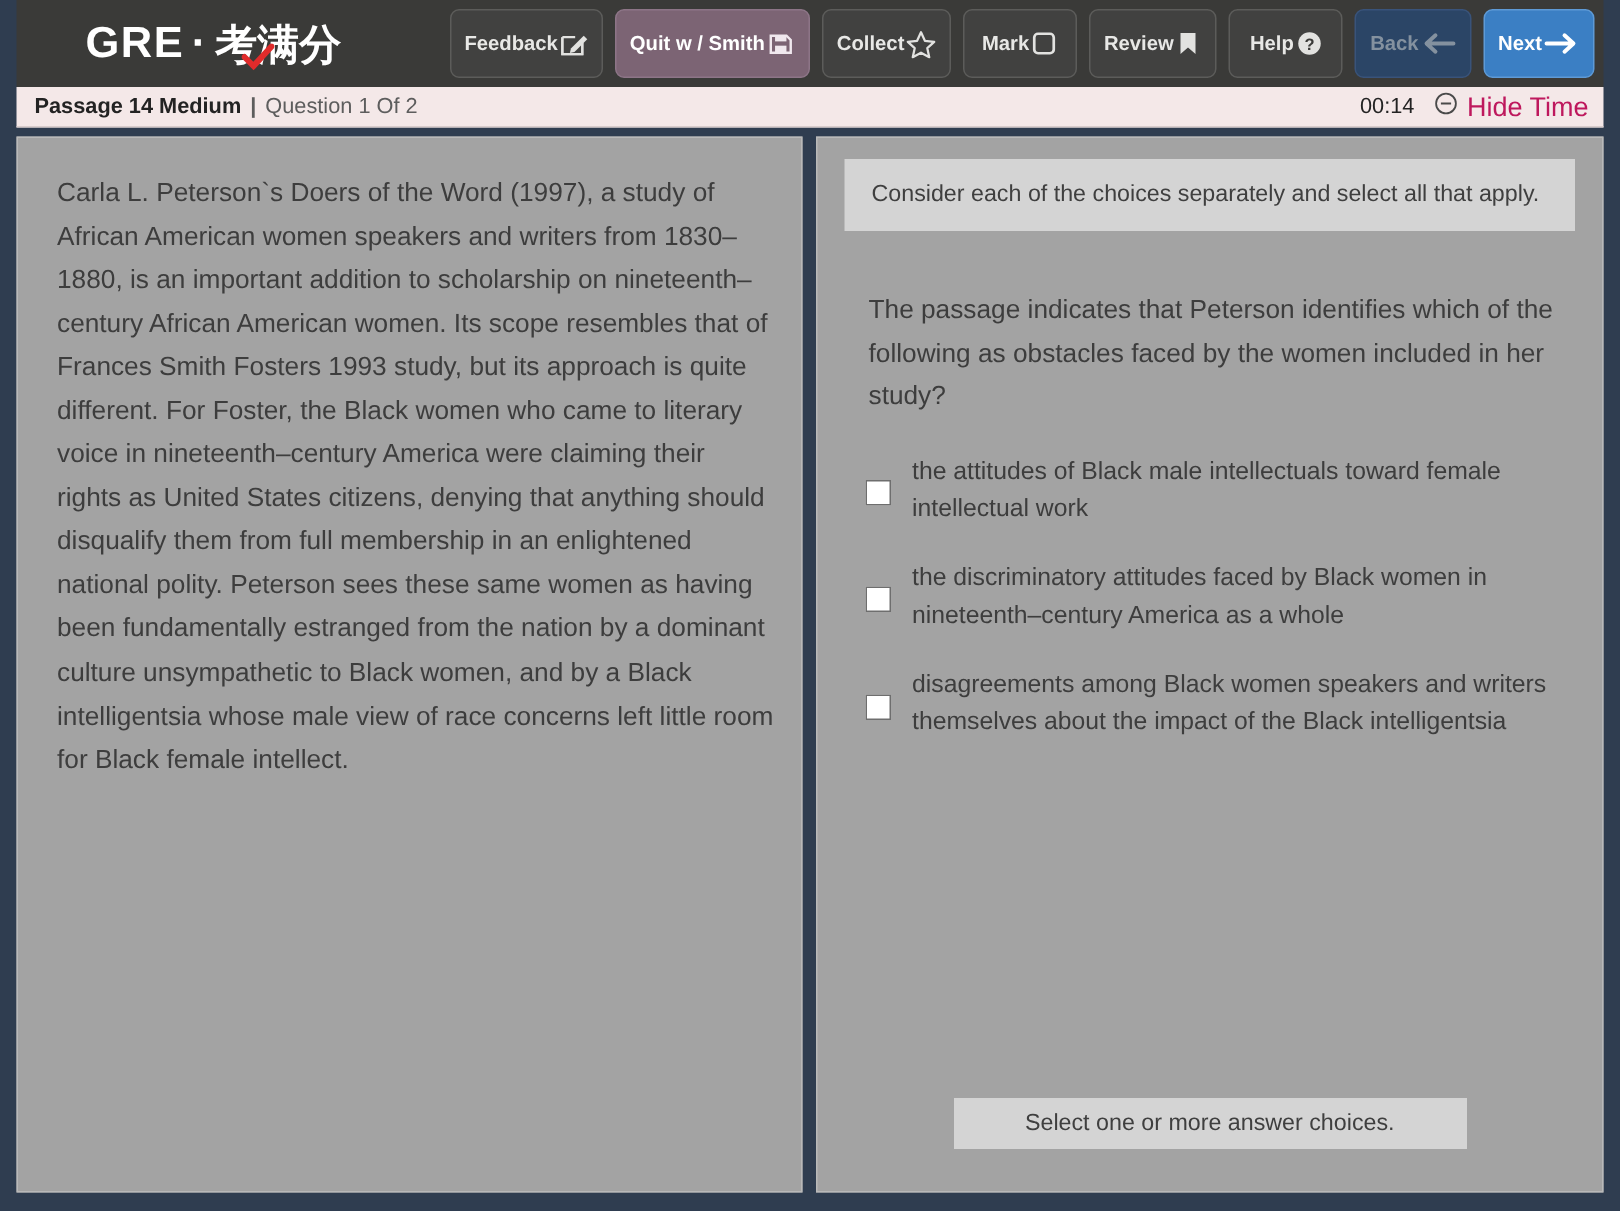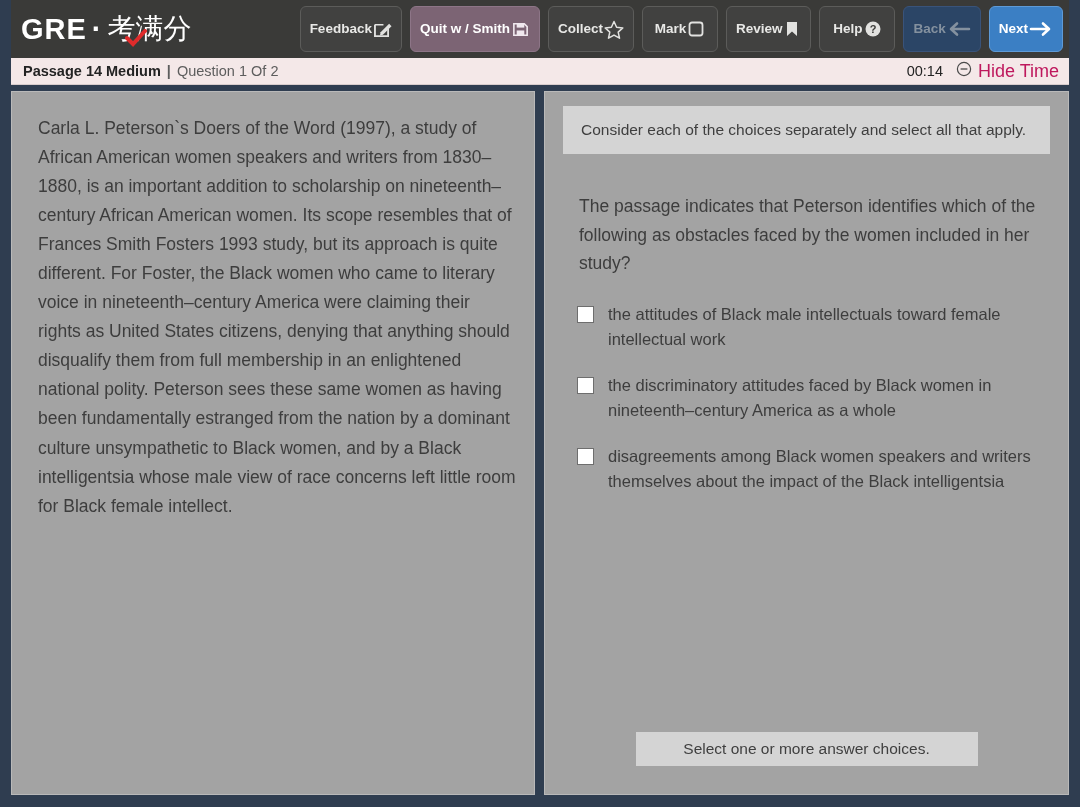--- a/index.html
+++ b/index.html
@@ -27,36 +27,37 @@
     position: relative;
     height: 58px;
     background: #3a3a38;
     display: flex;
     align-items: center;
     padding: 0 6px 0 10px;
     box-sizing: border-box;
   }
   .logo {
     display: flex;
-    align-items: flex-start;
+    align-items: flex-end;
     white-space: nowrap;
     margin-right: auto;
     position: relative;
+    margin-left: 36px;
   }
   .logo-text {
     color: #ffffff;
     font-size: 29px;
     font-weight: bold;
     letter-spacing: 1px;
     line-height: 1;
   }
   .logo-cn {
     color: #ffffff;
     font-size: 28px;
-    font-weight: normal;
+    font-weight: bold;
     line-height: 1;
     position: relative;
   }
   .logo-check {
     position: absolute;
     left: 104px;
     top: 14px;
     width: 22px;
     height: 18px;
     pointer-events: none;
@@ -191,21 +192,21 @@
   }
 
   .choices {
     margin: 24px 0 0 14px;
     display: flex;
     flex-direction: column;
     gap: 21px;
   }
   .choice {
     display: flex;
-    align-items: flex-start;
+    align-items: center;
     gap: 14px;
     cursor: pointer;
   }
   .checkbox {
     width: 17px;
     height: 17px;
     border: 1px solid #6e6e6e;
     background: #ffffff;
     flex: 0 0 auto;
     margin-top: 4px;

